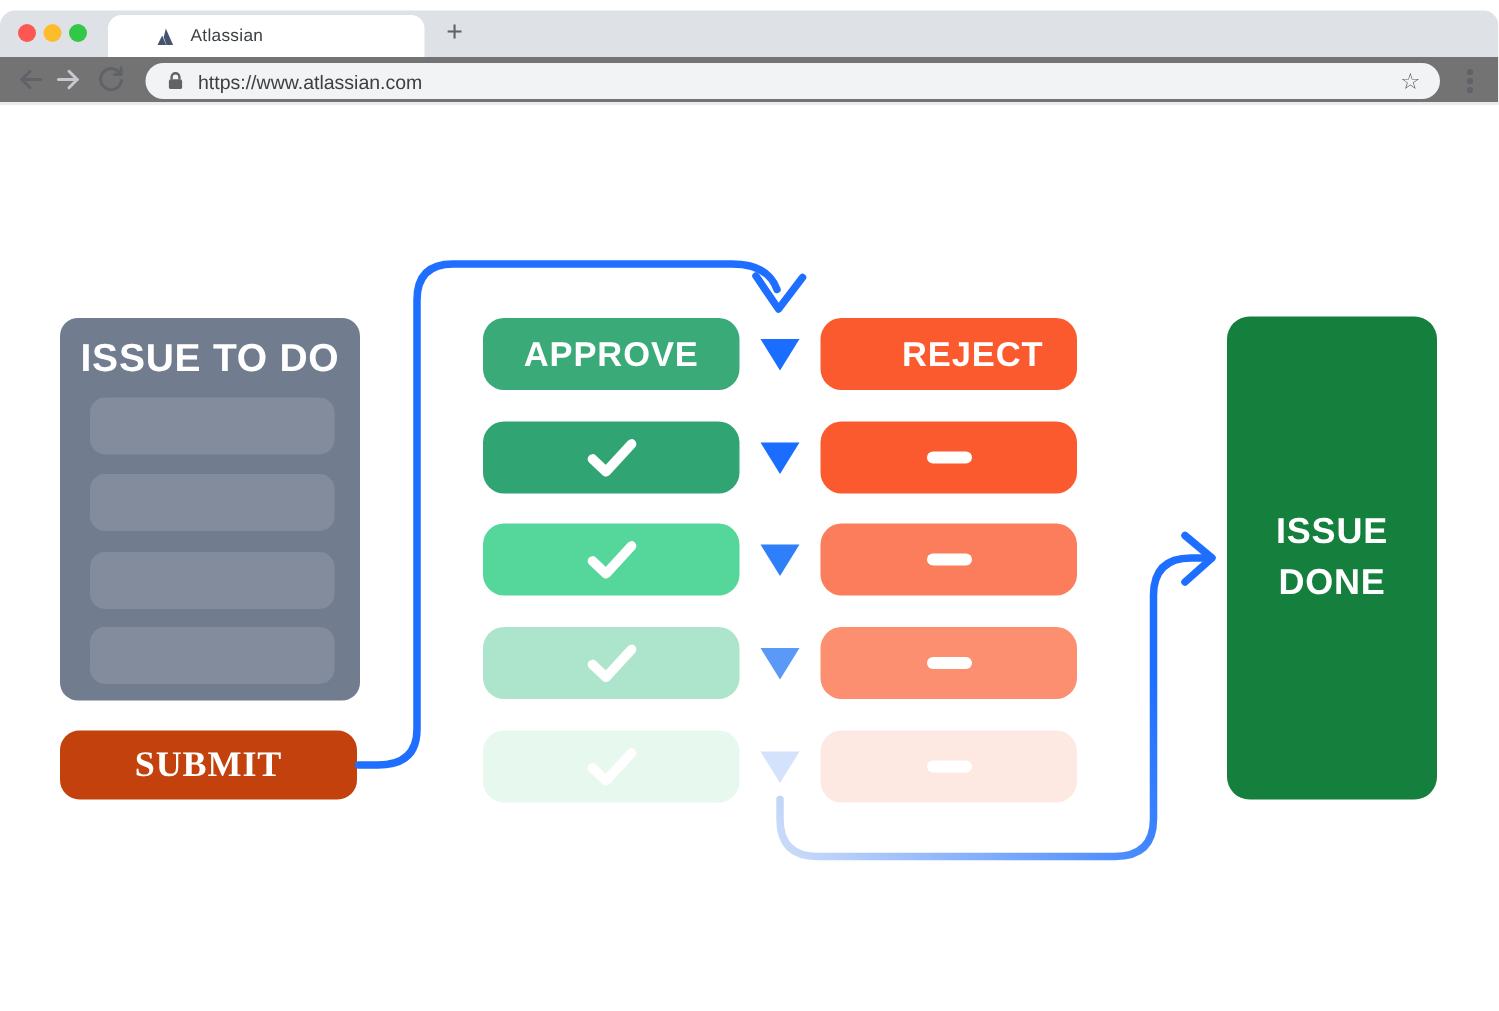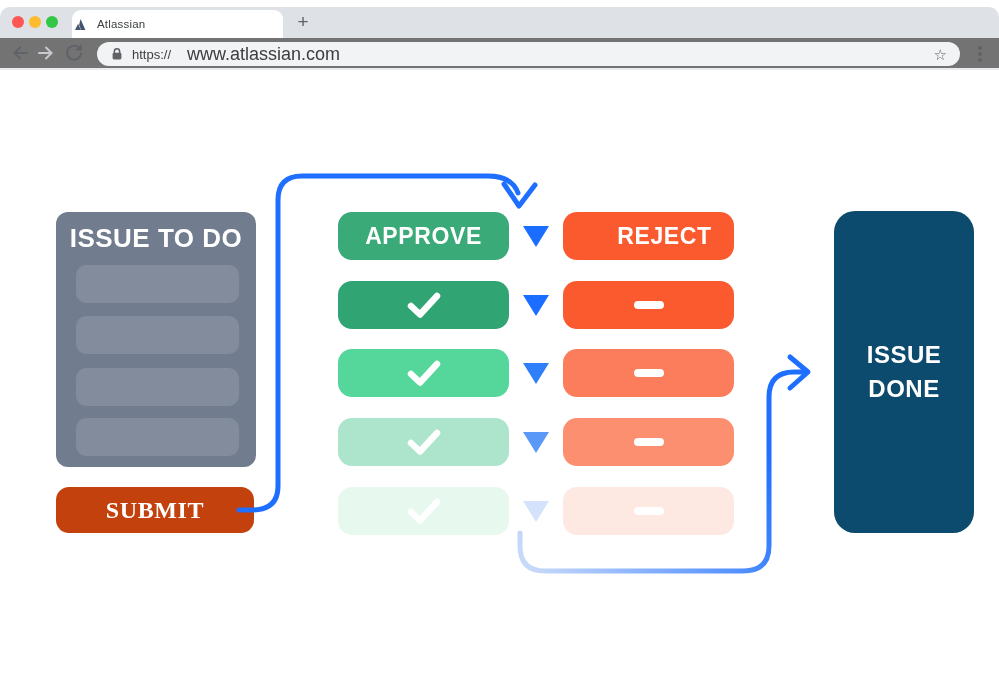--- a/index.html
+++ b/index.html
@@ -12,49 +12,49 @@
   
   .tabstrip {
     position:absolute; left:0; top:7px; width:999px; height:31px;
     background:#DEE1E6; border-radius:10px 10px 0 0;
   }
   .traffic { position:absolute; top:9px; width:12px; height:12px; border-radius:50%; }
   .t-close { left:12px; } .t-min { left:29px; } .t-zoom { left:46px; }
   .tab {
     position:absolute; left:72px; top:3px; width:211px; height:28px;
     background:#ffffff; border-radius:9px 9px 0 0;
-    display:flex; align-items:center; padding-left:0;
+    display:flex; align-items:center; padding-left:30px;
   }
   .tab-title { font-size:11.5px; color:#3C4043; margin-left:10px; letter-spacing:.2px; }
   .newtab {
     position:absolute; left:290px; top:2px; width:26px; height:26px;
     display:flex; align-items:center; justify-content:center;
     font-size:19px; color:#5F6368; cursor:pointer;
   }
   .toolbar {
     position:absolute; left:0; top:38px; width:999px; height:32px;
     background:#737373; border-bottom:2px solid #E9EBEE;
   }
   .navbtn { position:absolute; top:3px; width:24px; height:24px; display:flex; align-items:center; justify-content:center; }
   .nb-back { left:8px; } .nb-fwd { left:34px; } .nb-reload { left:62px; }
   .omnibox {
     position:absolute; left:97px; top:4px; width:863px; height:24px;
     background:#F1F3F4; border-radius:12px;
     display:flex; align-items:center;
   }
   .omni-lock { margin-left:14px; display:flex; align-items:center; }
   .omni-scheme { margin-left:9px; font-size:13px; color:#3C4043; }
-  .omni-host { margin-left:16px; font-size:18px; color:#3C4043; }
+  .omni-host { margin-left:0; font-size:13px; color:#3C4043; }
   .omni-spacer { flex:1; }
   .omni-star { margin-right:13px; font-size:15px; color:#5F6368; line-height:1; cursor:pointer; }
   .menu-dots { position:absolute; left:976px; top:8px; width:8px; height:17px; cursor:pointer; }
   .menu-dots i { display:block; width:3.5px; height:3.5px; border-radius:50%; background:#5F6368; margin:0 auto 2.6px; }
   
   .canvas { position:absolute; left:0; top:71px; width:999px; height:603px; }
-  .abs { position:absolute;margin-left:16px; }
+  .abs { position:absolute; }
   .todo-box { left:40px; top:141px; width:200px; height:255px; border-radius:12px; }
   .todo-title { position:absolute; left:0; top:11px; width:100%; text-align:center;
     color:#ffffff; font-size:26px; font-weight:bold; letter-spacing:.5px; }
   .todo-row { position:absolute; left:20px; width:163px; height:38px; border-radius:10px; }
   .submit-btn { left:40px; top:416px; width:198px; height:46px; border-radius:13px;
     display:flex; align-items:center; justify-content:center;
     color:#ffffff; font-size:24px; font-weight:bold; letter-spacing:.6px; border:none; cursor:pointer; }
   .cell { width:171px; height:48px; border-radius:14px;
     display:flex; align-items:center; justify-content:center;
     color:#ffffff; font-size:23px; font-weight:bold; letter-spacing:.6px; border:none; }
@@ -189,21 +189,21 @@
         <svg width="36" height="26" viewBox="0 0 36 26" fill="none" stroke="#ffffff" stroke-width="6.5" stroke-linecap="round" stroke-linejoin="round">
             <path d="M5 14 L14 22.5 L31 4"></path>
           </svg>
       </span>
     </div>
     <div class="abs tri" style="top: 430px; border-top-color: rgb(212, 227, 251);"></div>
     <div class="abs cell col-reject" style="top: 416px; background-color: rgb(253, 233, 226);">
       <span class="dash"></span>
     </div>
 
-    <div class="abs done-box" style="background-color: #0c4a6e; border-radius: 21px;">
+    <div class="abs done-box" style="background-color: #15803d;">
       <span>ISSUE</span>
       <span>DONE</span>
     </div>
 
     <svg class="flow-svg" width="999" height="603" viewBox="0 0 999 603">
       <defs>
         <linearGradient id="fadeGrad" gradientUnits="userSpaceOnUse" x1="540" y1="515" x2="775" y2="390">
           <stop offset="0" stop-color="#C7D9F9"></stop>
           <stop offset="1" stop-color="#1E6FFF"></stop>
         </linearGradient>

